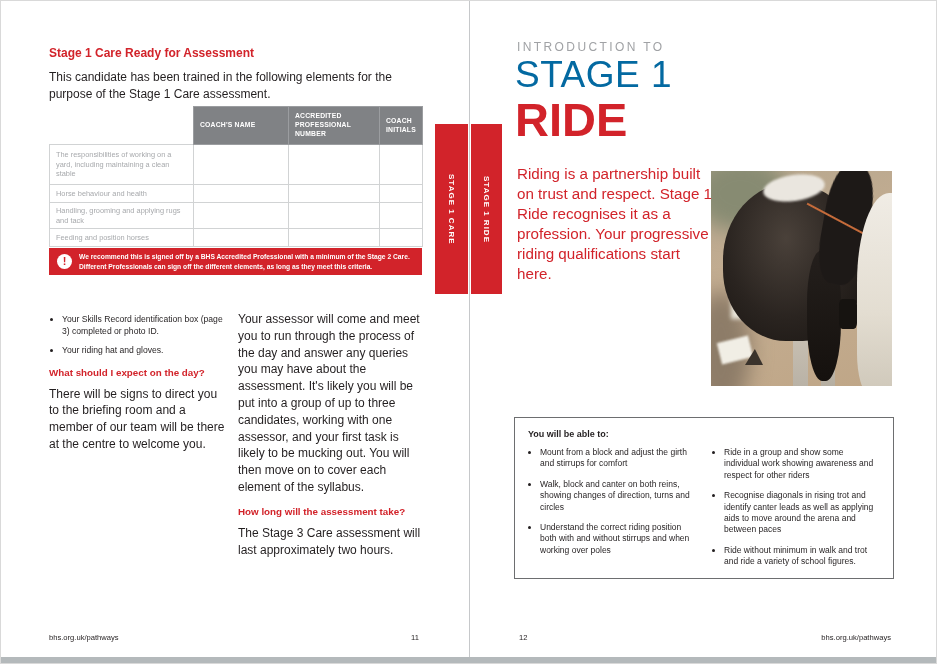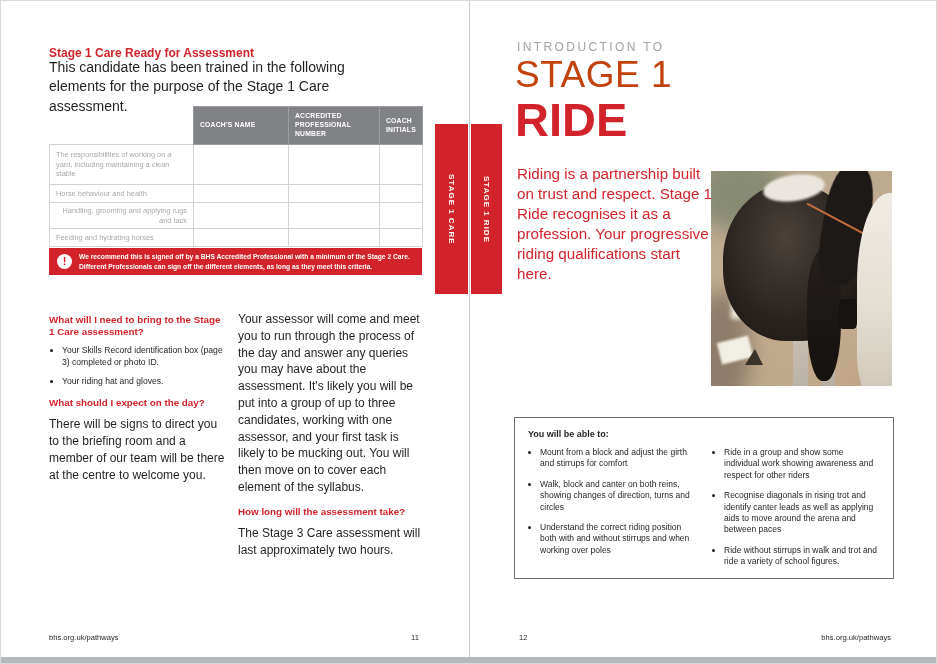--- a/index.html
+++ b/index.html
@@ -8,34 +8,34 @@
   .spread { position:relative; width:937px; height:664px; background:#ffffff;
             border:1px solid #d9d9d9; overflow:hidden; margin:0 auto; }
   .page { position:absolute; top:0; height:664px; }
   .page-left  { left:0;   width:468px; }
   .page-right { left:469px; width:468px; }
   .gutter { position:absolute; left:468px; top:0; width:1px; height:658px; background:#c6c8ca; z-index:6; }
   .bottom-strip { position:absolute; left:0; bottom:0; width:937px; height:6px; background:#b4b9bb; z-index:7; }
 
   
   .main-head { position:absolute; left:48px; top:45px; font-size:12px; font-weight:bold; color:#d2232a; }
-  .lead { position:absolute; left:48px; top:57px; width:352px; font-size:14px; line-height:1.38; }
+  .lead { position:absolute; left:48px; top:68px; width:352px; font-size:12px; line-height:1.38; }
 
   table.sign-table { position:absolute; left:48px; top:105px; border-collapse:collapse; table-layout:fixed; }
   table.sign-table col.c-label { width:144px; }
   table.sign-table col.c-name  { width:95px; }
   table.sign-table col.c-num   { width:91px; }
   table.sign-table col.c-init  { width:43px; }
   table.sign-table th { background:#808285; color:#ffffff; font-size:6.8px; font-weight:bold;
         text-align:left; vertical-align:middle; padding:4px 6px; height:38px; line-height:1.3;
         border:1px solid #9b9da0; text-transform:uppercase; letter-spacing:.2px; }
   table.sign-table th.blank { background:transparent; border:none; }
   table.sign-table td { border:1px solid #d1d3d4; background:#ffffff; }
   table.sign-table td.lbl { font-size:7.4px; color:#a7a9ac; padding:3px 6px; line-height:1.3; vertical-align:middle; }
-  tr.r1 td { height:40px; } tr.r2 td { height:18px; } tr.r3 td { height:22px;text-align:right; } tr.r4 td { height:18px; }
+  tr.r1 td { height:40px; } tr.r2 td { height:18px; } tr.r3 td { height:22px; } tr.r4 td { height:18px; }
 
   .warning { position:absolute; left:48px; top:247px; width:373px; height:27px; background:#d2232a;
              display:flex; align-items:center; gap:7px; padding:0 10px 0 8px; }
   .warn-icon { flex:0 0 15px; width:15px; height:15px; border-radius:50%; background:#ffffff;
                color:#d2232a; font-weight:bold; font-size:11px; line-height:15px; text-align:center; }
   .warning p { font-size:6.7px; font-weight:bold; color:#ffffff; line-height:1.35; }
 
   .col { position:absolute; }
   .col-a { left:48px;  top:313px; width:178px; }
   .col-b { left:237px; top:310px; width:190px; }
@@ -53,21 +53,21 @@
   
   .tab { position:absolute; top:123px; height:170px; background:#d2232a; z-index:5;
          display:flex; align-items:center; justify-content:center; }
   .tab-care { left:434px; width:33px; }
   .tab-ride { left:470px; width:31px; }
   .tab span { writing-mode:vertical-rl; color:#ffffff; font-size:8px; font-weight:bold;
               letter-spacing:1px; white-space:nowrap; }
 
   
   .kicker { position:absolute; left:47px; top:39px; font-size:12px; letter-spacing:2.4px; color:#a0a2a5; }
-  .title-stage { position:absolute; left:45px; top:53px; font-size:37px; color:#c2410c; letter-spacing:.5px; }
+  .title-stage { position:absolute; left:45px; top:53px; font-size:37px; color:#0369a1; letter-spacing:.5px; }
   .title-ride  { position:absolute; left:45px; top:91px; font-size:47px; font-weight:bold; color:#d2232a; }
   .red-intro { position:absolute; left:47px; top:163px; width:200px; font-size:15.2px; line-height:1.31; color:#d2232a; }
 
   
   .photo { position:absolute; left:241px; top:170px; width:181px; height:215px; overflow:hidden;
            background:linear-gradient(160deg,#b6a78f 0%,#c4ad91 45%,#bfa687 100%); }
   .photo div { position:absolute; }
   .ph-green { left:-18px; top:-15px; width:95px; height:75px; background:#878b72; border-radius:50%; filter:blur(10px); }
   .ph-shadow-l { left:-20px; top:120px; width:60px; height:120px; background:#8d7c68; border-radius:50%; filter:blur(10px); }
   .ph-sign { left:20px; top:92px; width:36px; height:56px; background:#e9e5da; filter:blur(2px); }
@@ -135,35 +135,34 @@
           <td></td>
           <td></td>
         </tr>
         <tr class="r3">
           <td class="lbl">Handling, grooming and applying rugs and tack</td>
           <td></td>
           <td></td>
           <td></td>
         </tr>
         <tr class="r4">
-          <td class="lbl">Feeding and hydrating horses</td>
+          <td class="lbl">Feeding and position horses</td>
           <td></td>
           <td></td>
           <td></td>
         </tr>
       </tbody>
     </table>
 
     <div class="warning">
       <span class="warn-icon">!</span>
       <p>We recommend this is signed off by a BHS Accredited Professional with a minimum of the Stage 2 Care. Different Professionals can sign off the different elements, as long as they meet this criteria.</p>
     </div>
 
     <div class="col col-a">
-      <h2 class="sec-head">What will I need to bring to the Stage 1 Care assessment?</h2>
       <ul>
         <li>Your Skills Record identification box (page 3) completed or photo ID.</li>
         <li>Your riding hat and gloves.</li>
       </ul>
       <h2 class="sec-head">What should I expect on the day?</h2>
       <p>There will be signs to direct you to the briefing room and a member of our team will be there at the centre to welcome you.</p>
     </div>
 
     <div class="col col-b">
       <p>Your assessor will come and meet you to run through the process of the day and answer any queries you may have about the assessment. It's likely you will be put into a group of up to three candidates, working with one assessor, and your first task is likely to be mucking out. You will then move on to cover each element of the syllabus.</p>
@@ -214,21 +213,21 @@
       <h3>You will be able to:</h3>
       <div class="box-cols">
         <ul>
           <li>Mount from a block and adjust the girth and stirrups for comfort</li>
           <li>Walk, block and canter on both reins, showing changes of direction, turns and circles</li>
           <li>Understand the correct riding position both with and without stirrups and when working over poles</li>
         </ul>
         <ul>
           <li>Ride in a group and show some individual work showing awareness and respect for other riders</li>
           <li>Recognise diagonals in rising trot and identify canter leads as well as applying aids to move around the arena and between paces</li>
-          <li>Ride without stirrups in walk and trot and ride a variety of school figures.</li>
+          <li>Ride without minimum in walk and trot and ride a variety of school figures.</li>
         </ul>
       </div>
     </div>
 
     <div class="footer-r">
       <span class="pagenum">12</span>
       <span class="url">bhs.org.uk/pathways</span>
     </div>
   </section>
 

